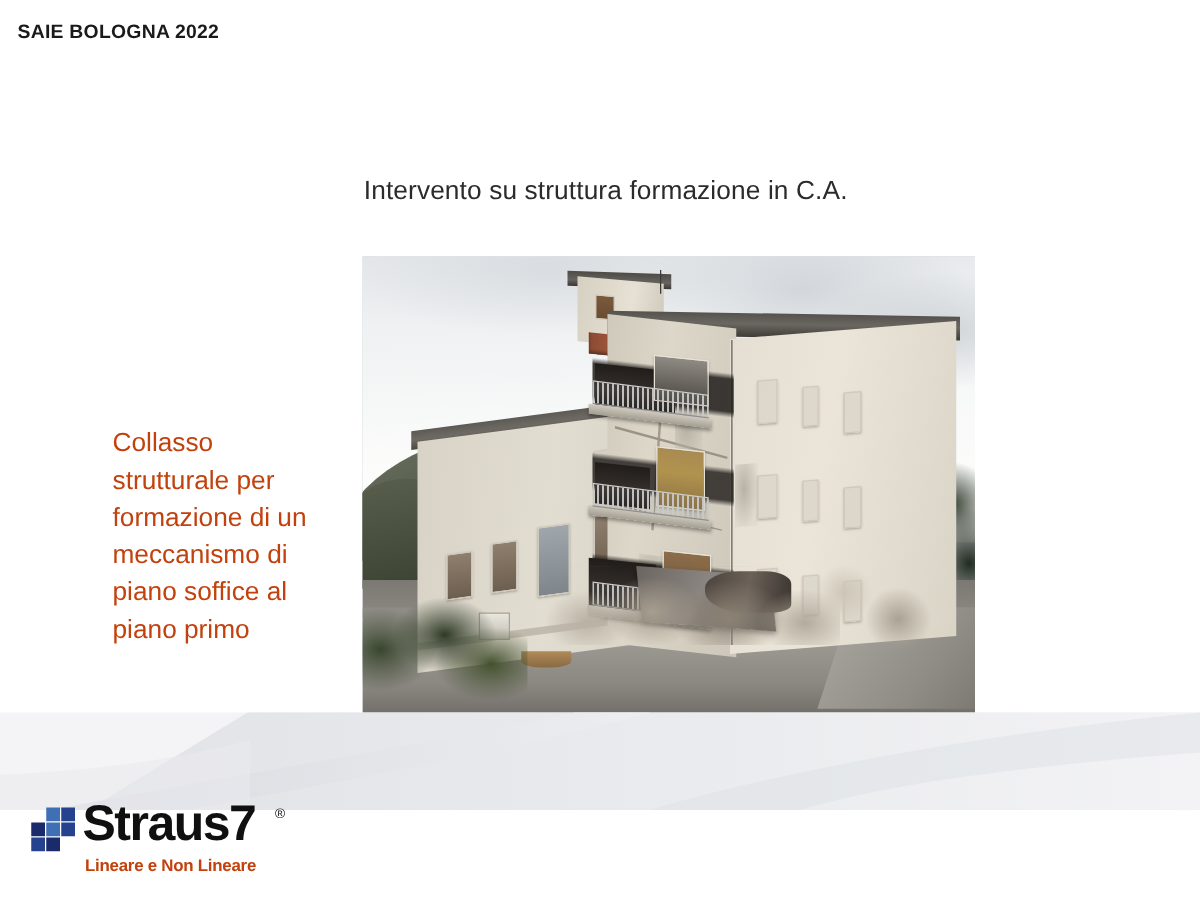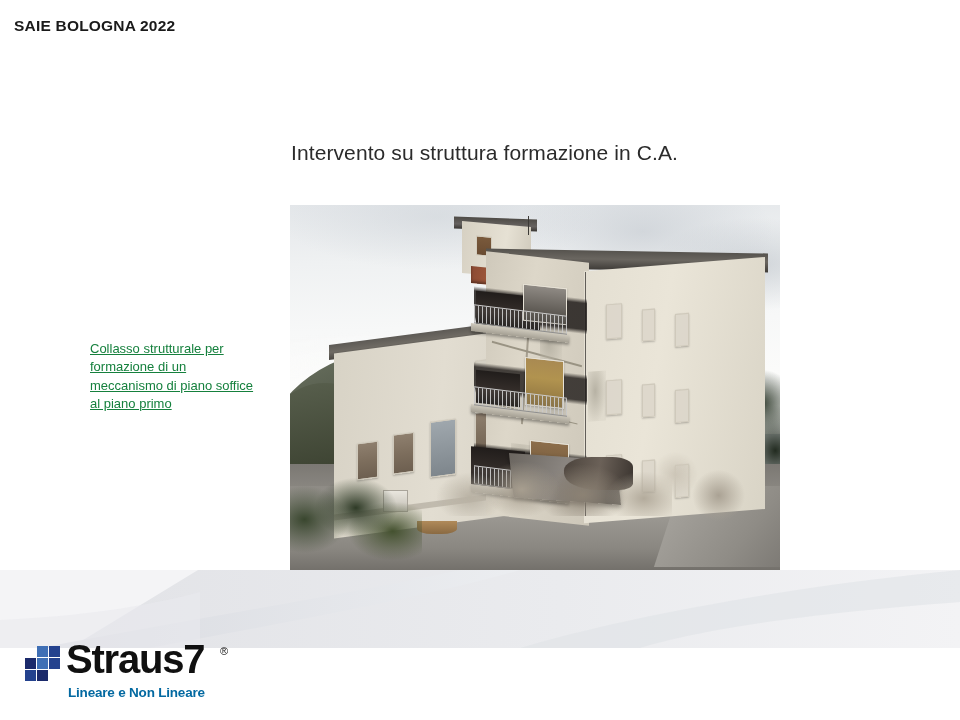--- a/index.html
+++ b/index.html
@@ -34,24 +34,23 @@
     color: #2b2b2b;
     white-space: nowrap;
     letter-spacing: .1px;
   }
 
   
   .caption {
     position: absolute;
     left: 90px; top: 340px;
     width: 165px;
-    font-size: 13px;
+    font-size: 21px;
     line-height: 1.42;
-    color: #15803d;
-    text-decoration: underline;
+    color: #c2410c;
   }
 
   
   .photo-frame {
     position: absolute;
     left: 290px; top: 205px;
     width: 490px; height: 370px;
     overflow: hidden;
     background: #cfd3d6;
   }
@@ -336,21 +335,21 @@
     position: absolute;
     left: 196px; top: 2px;
     font-size: 11px;
     color: #101010;
   }
   .straus-tag {
     position: absolute;
     left: 44px; top: 42px;
     font-size: 13.5px;
     font-weight: bold;
-    color: #0369a1;
+    color: #c2410c;
     letter-spacing: -.2px;
     white-space: nowrap;
   }
 
   .logo-easyover {
     position: absolute;
     left: 676px; top: 645px;
     height: 54px;
   }
 </style>

